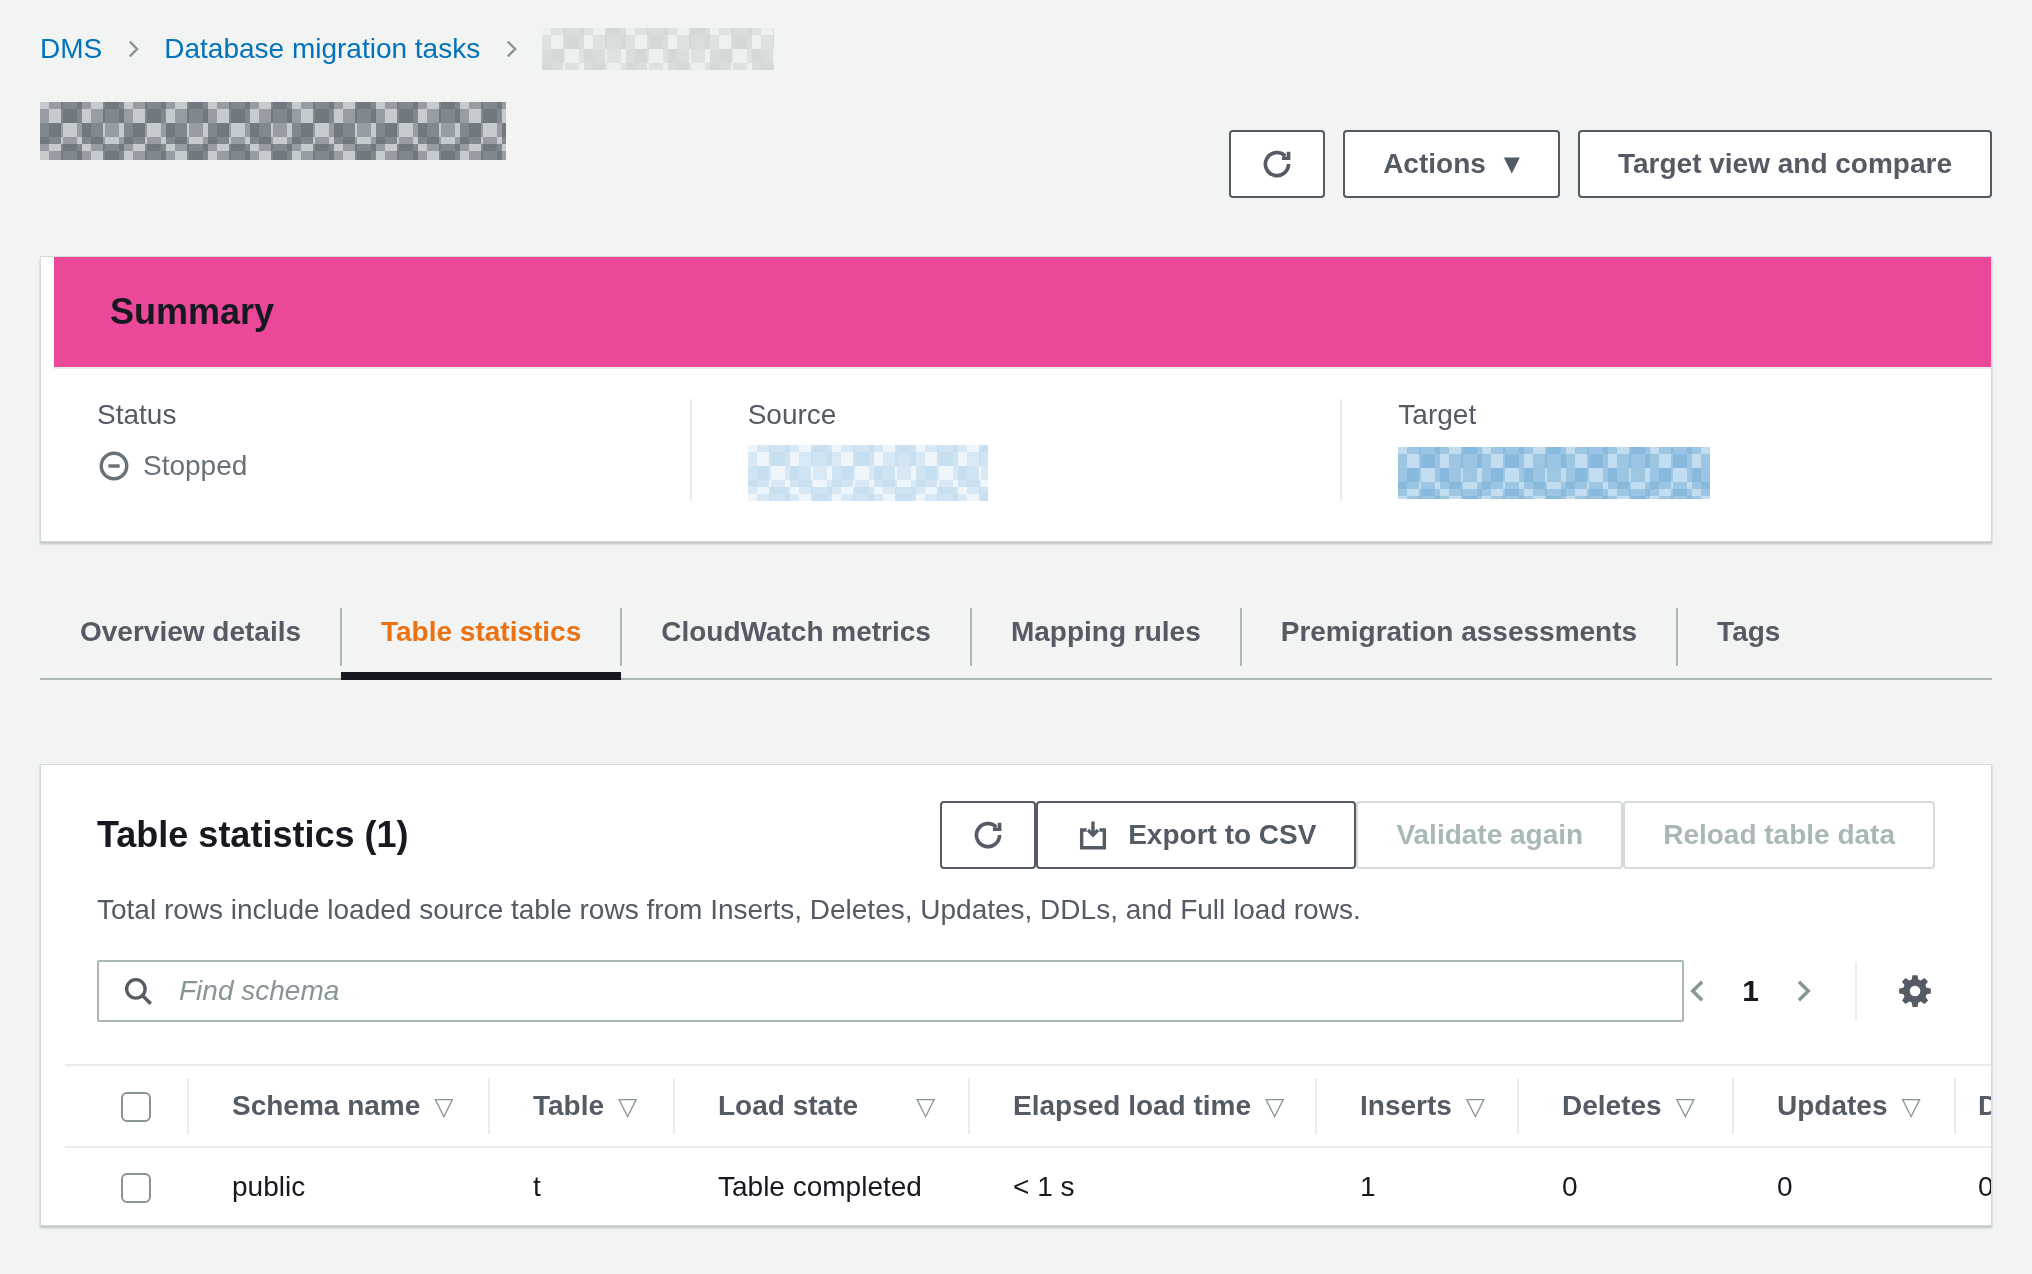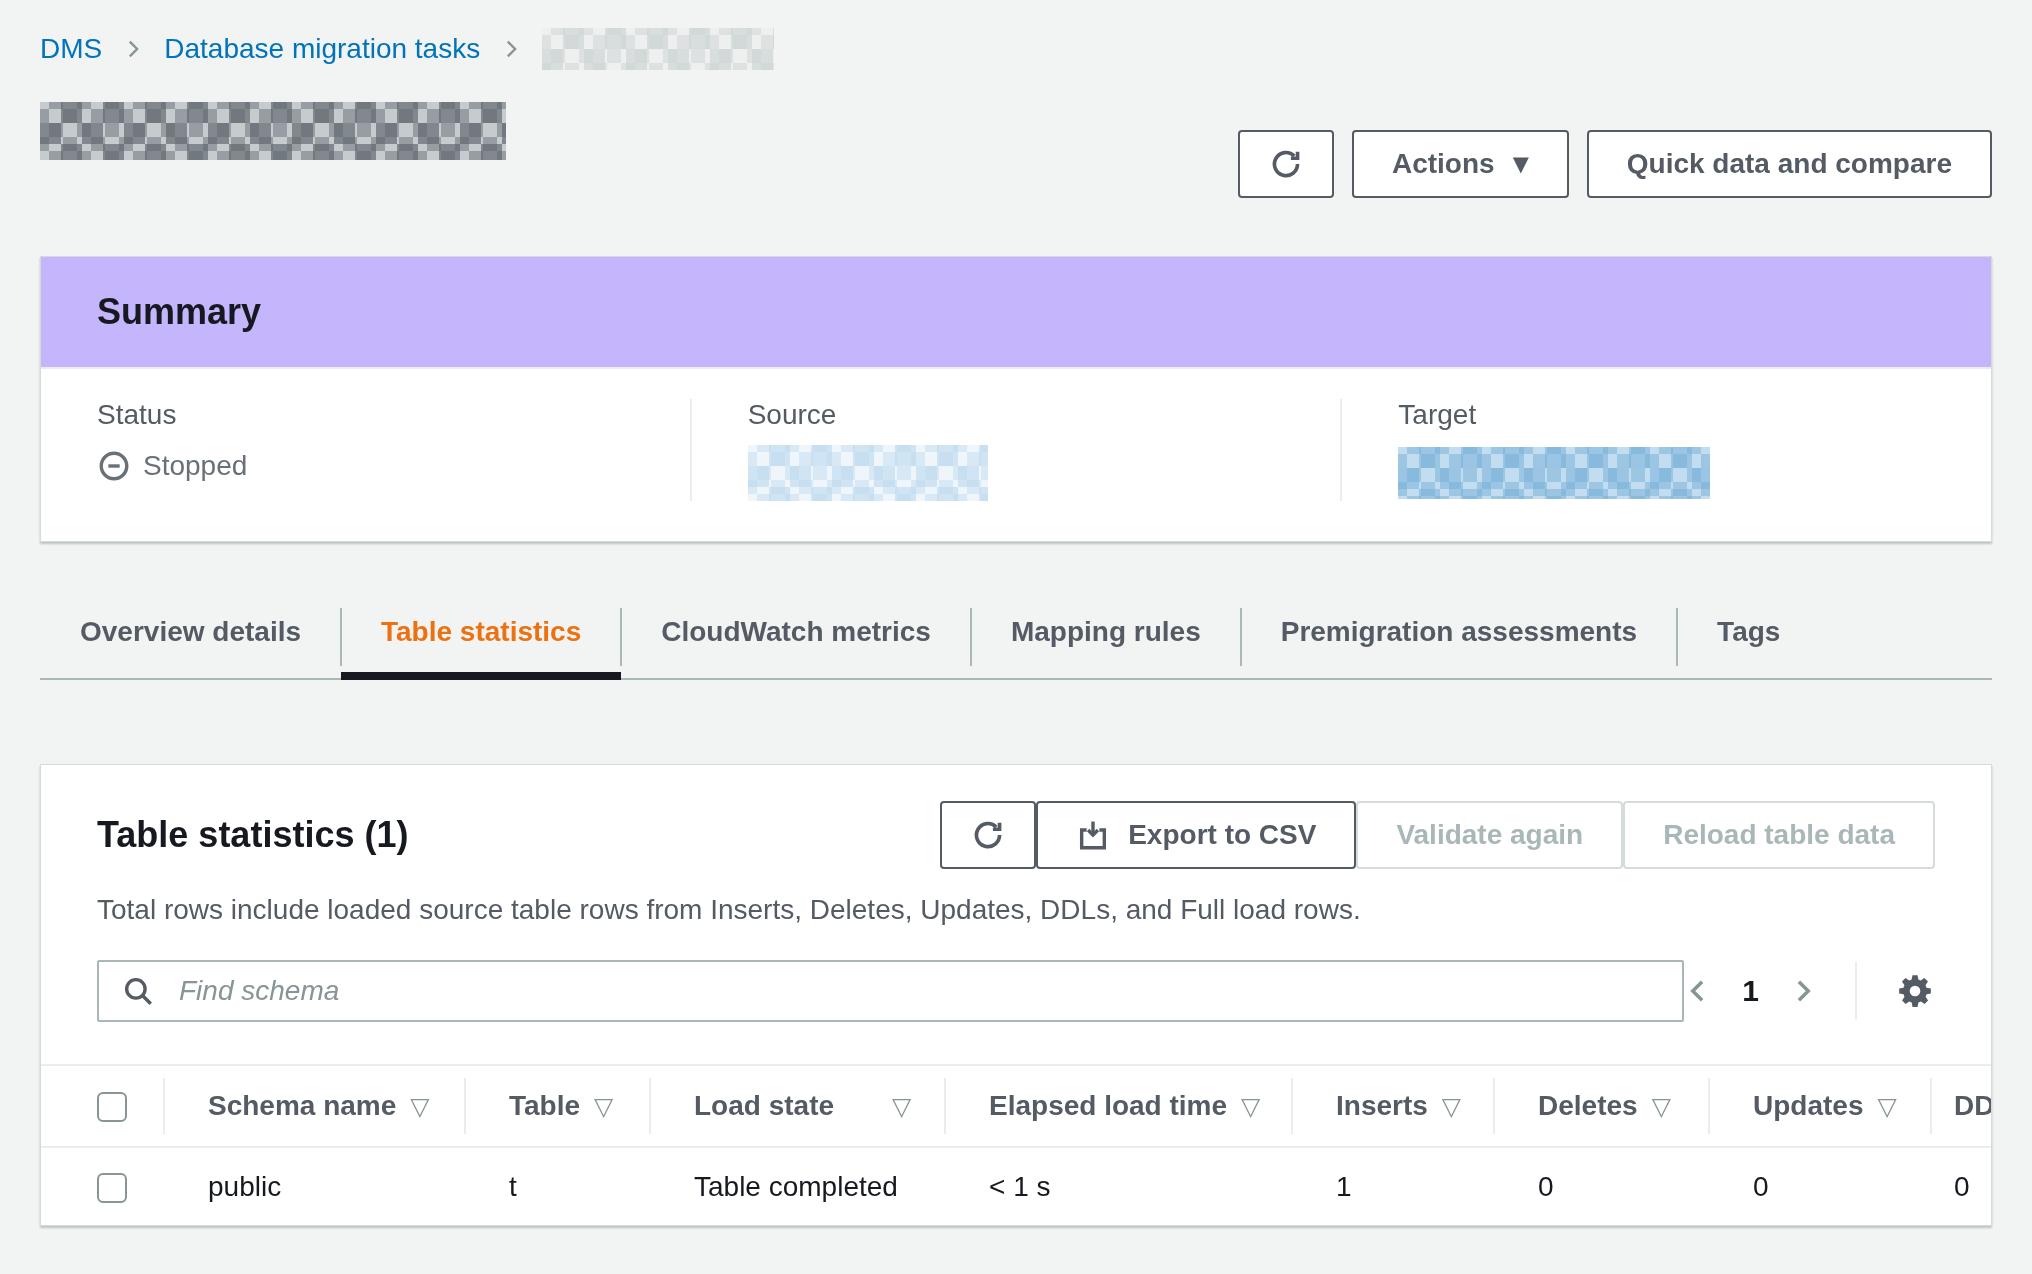--- a/index.html
+++ b/index.html
@@ -45,21 +45,21 @@
     font-family:inherit; font-weight:bold; font-size:28px; color:#545b64; cursor:pointer;
     white-space:nowrap;
   }
   .btn--icononly { width:96px; padding:0; }
   .btn--disabled { border-color:#d5dbdb; color:#aab7b8; cursor:default; }
   .caret { font-family:"DejaVu Sans", sans-serif; font-size:21px; line-height:1; }
 
   
   .card { background:#fff; border:1px solid #d5dbdb; box-shadow:0 2px 2px rgba(0,28,36,.22); }
   .summary-card { margin-top:56px; }
-  .card-header { background:#c4b5fd; border-bottom:2px solid #eaeded; padding:34px 56px; }
+  .card-header { background:#ec4899; border-bottom:2px solid #eaeded; padding:34px 56px;margin-left:13px; }
   .card-header h2 { margin:0; font-size:36px; font-weight:bold; color:#16191f; }
 
   .summary-grid { display:flex; align-items:stretch; padding:30px 0 40px; }
   .summary-col { flex:1; padding:0 30px 0 56px; border-left:2px solid #eaeded; }
   .summary-col:first-child { border-left:none; }
   .field-label { color:#545b64; font-size:28px; }
   .field-value { margin-top:18px; font-size:28px; color:#16191f; display:flex; align-items:center; gap:12px; }
   .status-stopped { color:#687078; }
   .source-mosaic { width:240px; height:56px; margin-top:14px; }
   .target-mosaic { width:312px; height:52px; margin-top:16px; }
@@ -85,21 +85,21 @@
     width:100%; height:100%; border:2px solid #aab7b8; border-radius:2px;
     padding:0 20px 0 80px; font-family:inherit; font-size:28px; color:#16191f; outline:none; background:#fff;
   }
   .search-input::placeholder { color:#879596; font-style:italic; }
   .pager { margin-left:auto; display:flex; align-items:center; gap:30px; }
   .page-btn { background:none; border:none; padding:0; display:flex; align-items:center; cursor:pointer; }
   .page-num { font-size:30px; font-weight:bold; color:#16191f; }
   .pager-divider { width:2px; height:58px; background:#eaeded; margin:0 8px; }
   .gear-btn { background:none; border:none; padding:0; cursor:pointer; display:flex; }
 
-  .table-wrap { margin-top:42px; }
+  .table-wrap { margin-top:42px;margin-left:24px; }
   table { width:2100px; border-collapse:collapse; table-layout:fixed; font-size:28px; }
   thead th {
     text-align:left; font-weight:bold; color:#545b64; height:82px;
     border-top:2px solid #eaeded; border-bottom:2px solid #eaeded;
     position:relative; padding:0 0 0 45px; cursor:pointer; white-space:nowrap; overflow:hidden;
   }
   thead th:first-child { padding-left:56px; cursor:default; }
   thead th:not(:first-child)::before {
     content:""; position:absolute; left:0; top:12px; bottom:12px; width:2px; background:#eaeded;
   }
@@ -141,21 +141,21 @@
           <path d="M19.3 12a7.3 7.3 0 1 1-2.1-5.1"></path>
           <path d="M19.3 4.2v4.2h-4.2"></path>
         </svg>
       </span>
     </button>
     <button class="btn">
       <span>Actions</span>
       <span class="caret">▼</span>
     </button>
     <button class="btn">
-      <span>Quick data and compare</span>
+      <span>Target view and compare</span>
     </button>
   </div>
 </div>
 
 <section class="card summary-card">
   <div class="card-header">
     <h2>Summary</h2>
   </div>
   <div class="summary-grid">
     <div class="summary-col">

